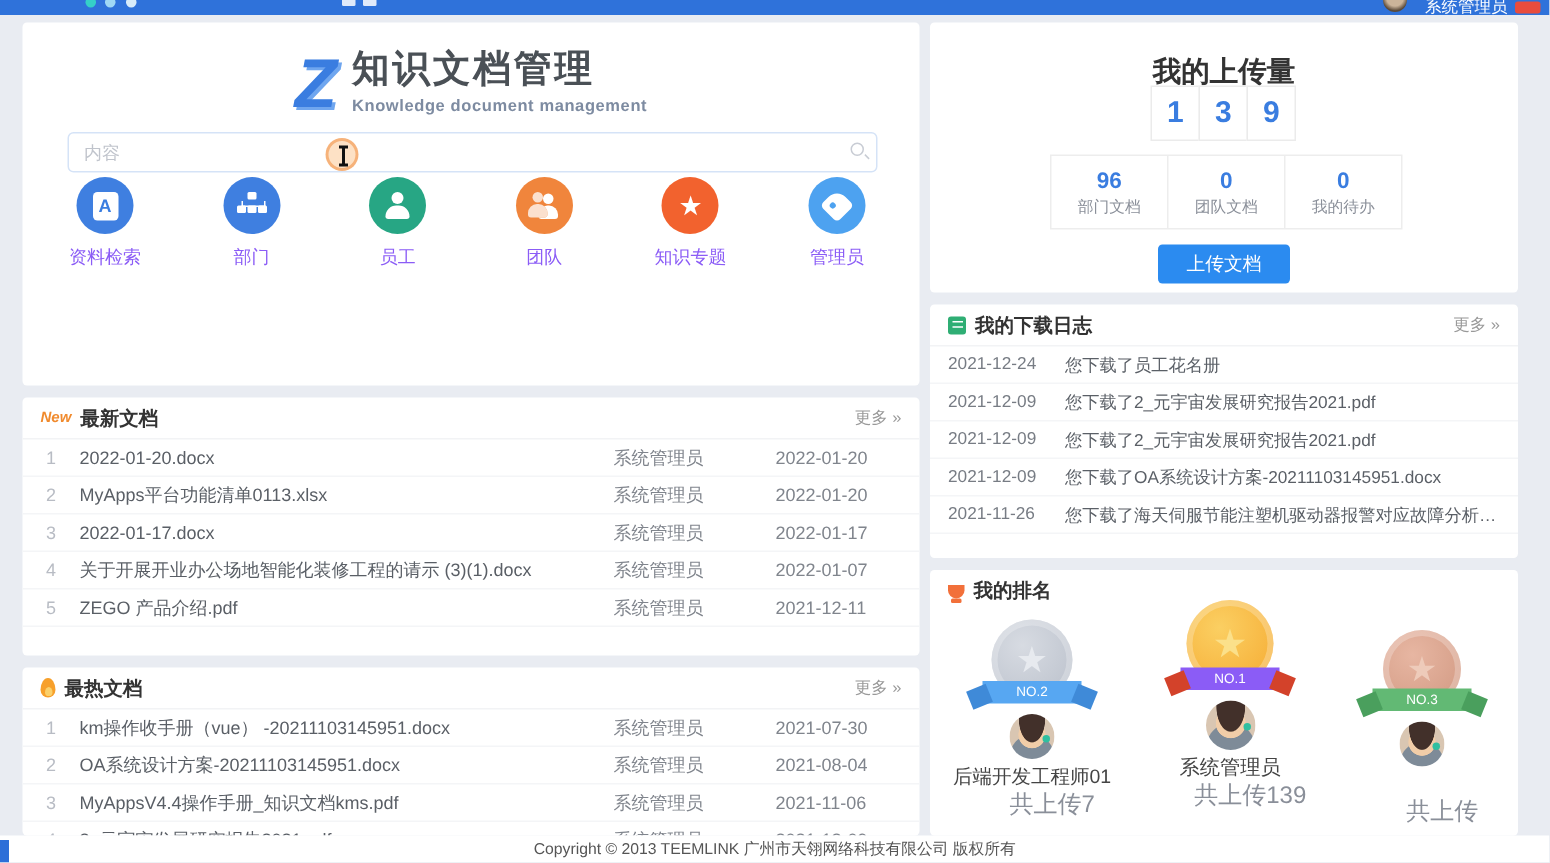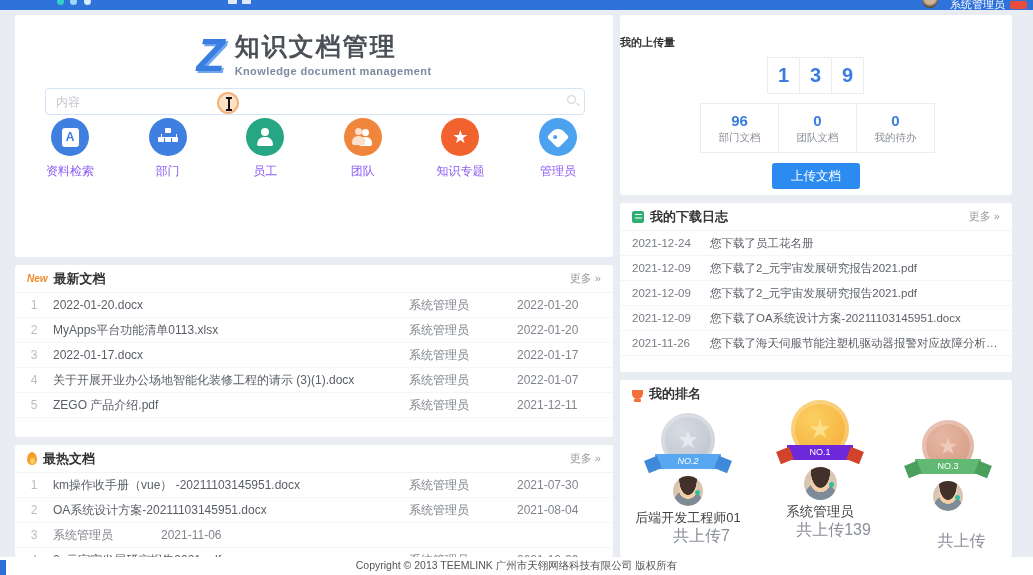--- a/index.html
+++ b/index.html
@@ -73,21 +73,21 @@
   .doc-row .ttl { flex:1; color:#5a5f66; white-space:nowrap; overflow:hidden; text-overflow:ellipsis; padding-right:8px; }
   .doc-row .auth { width:108px; color:#80858d; }
   .doc-row .dt { width:96px; color:#80858d; }
   .new-badge { font-size:10px; font-weight:bold; font-style:italic; color:#f08a2d; }
   .flame-icon { width:10px; height:13px; background:#f7a02b; border-radius:50% 50% 50% 50%/60% 60% 40% 40%; position:relative; }
   .flame-icon::after { content:""; position:absolute; left:2.5px; top:6px; width:5px; height:6px; background:#fbd06a;
                        border-radius:50% 50% 50% 50%/60% 60% 40% 40%; }
 
   
   .uploads { left:620px; top:15px; width:392px; height:180px; }
-  .up-title { font-size:11px; font-weight:bold; color:#333; padding-top:20px; }
+  .up-title { text-align:center; font-size:19px; font-weight:bold; color:#333; padding-top:20px; }
   .digit-row { position:absolute; left:0; top:42px; width:100%; display:flex; justify-content:center; }
   .digit-box { width:33px; height:37px; border:1px solid #ebebeb; background:#fff; display:flex; align-items:center;
                justify-content:center; font-size:20px; font-weight:bold; color:#3a7de0; margin-left:-1px; }
   .stats-box { position:absolute; left:80px; top:88px; width:235px; height:50px; border:1px solid #ededed; display:flex; }
   .stat-cell { flex:1; display:flex; flex-direction:column; align-items:center; justify-content:center; border-right:1px solid #ededed; }
   .stat-cell:last-child { border-right:none; }
   .stat-val { font-size:15px; font-weight:bold; color:#3a7de0; line-height:17px; }
   .stat-lbl { font-size:10.5px; color:#8a8f99; margin-top:2px; }
   .upload-btn { position:absolute; left:50%; transform:translateX(-50%); top:148px; width:88px; height:26px;
                 background:#2b8bf0; color:#fff; font-size:12.5px; border:none; border-radius:3px; cursor:pointer; }
@@ -108,21 +108,21 @@
   .medal { border-radius:50%; display:flex; align-items:center; justify-content:center;
            box-shadow:inset 0 0 0 4px rgba(255,255,255,.25); }
   .e1 .medal { width:58px; height:58px; background:radial-gradient(circle at 38% 32%, #fbcf62, #f5a930); }
   .e1 .medal-star { color:#fbe08a; font-size:26px; }
   .e2 .medal { width:54px; height:54px; background:radial-gradient(circle at 38% 32%, #d7dbe2, #b9bfca); }
   .e2 .medal-star { color:#e7eaef; font-size:24px; }
   .e3 .medal { width:52px; height:52px; background:radial-gradient(circle at 38% 32%, #e7b6a2, #d09780); }
   .e3 .medal-star { color:#eecbba; font-size:23px; }
   .ribbon { position:relative; margin-top:-13px; width:66px; height:15px; text-align:center; font-size:9px;
             color:#fff; line-height:15px; z-index:2; }
-  .e1 .ribbon { background:#6d28d9; } .e2 .ribbon { background:#57a7f2;font-style:italic; } .e3 .ribbon { background:#62b974; }
+  .e1 .ribbon { background:#8b5cf6; } .e2 .ribbon { background:#57a7f2; } .e3 .ribbon { background:#62b974; }
   .ribbon::before, .ribbon::after { content:""; position:absolute; top:4px; width:14px; height:13px; z-index:-1; }
   .ribbon::before { left:-9px; transform:rotate(-22deg); }
   .ribbon::after { right:-9px; transform:rotate(22deg); }
   .e1 .ribbon::before,.e1 .ribbon::after { background:#d3422a; }
   .e2 .ribbon::before,.e2 .ribbon::after { background:#3f8ad8; }
   .e3 .ribbon::before,.e3 .ribbon::after { background:#4a9f5d; }
   .rk-avatar { margin-top:7px; border-radius:50%; position:relative;
                background:radial-gradient(ellipse at 50% 12%, #42302a 0 40%, transparent 42%),
                           radial-gradient(circle at 50% 46%, #f1cda8 0 40%, transparent 42%),
                           radial-gradient(circle at 50% 95%, #7e8b98 0 45%, transparent 47%), #d9c6b2; }
@@ -264,20 +264,21 @@
       <span class="dt">2021-07-30</span>
     </div>
     <div class="doc-row">
       <span class="idx">2</span>
       <span class="ttl">OA系统设计方案-20211103145951.docx</span>
       <span class="auth">系统管理员</span>
       <span class="dt">2021-08-04</span>
     </div>
     <div class="doc-row">
       <span class="idx">3</span>
+      <span class="ttl">MyAppsV4.4操作手册_知识文档kms.pdf</span>
       <span class="auth">系统管理员</span>
       <span class="dt">2021-11-06</span>
     </div>
     <div class="doc-row">
       <span class="idx">4</span>
       <span class="ttl">2_元宇宙发展研究报告2021.pdf</span>
       <span class="auth">系统管理员</span>
       <span class="dt">2021-12-09</span>
     </div>
   </div>

